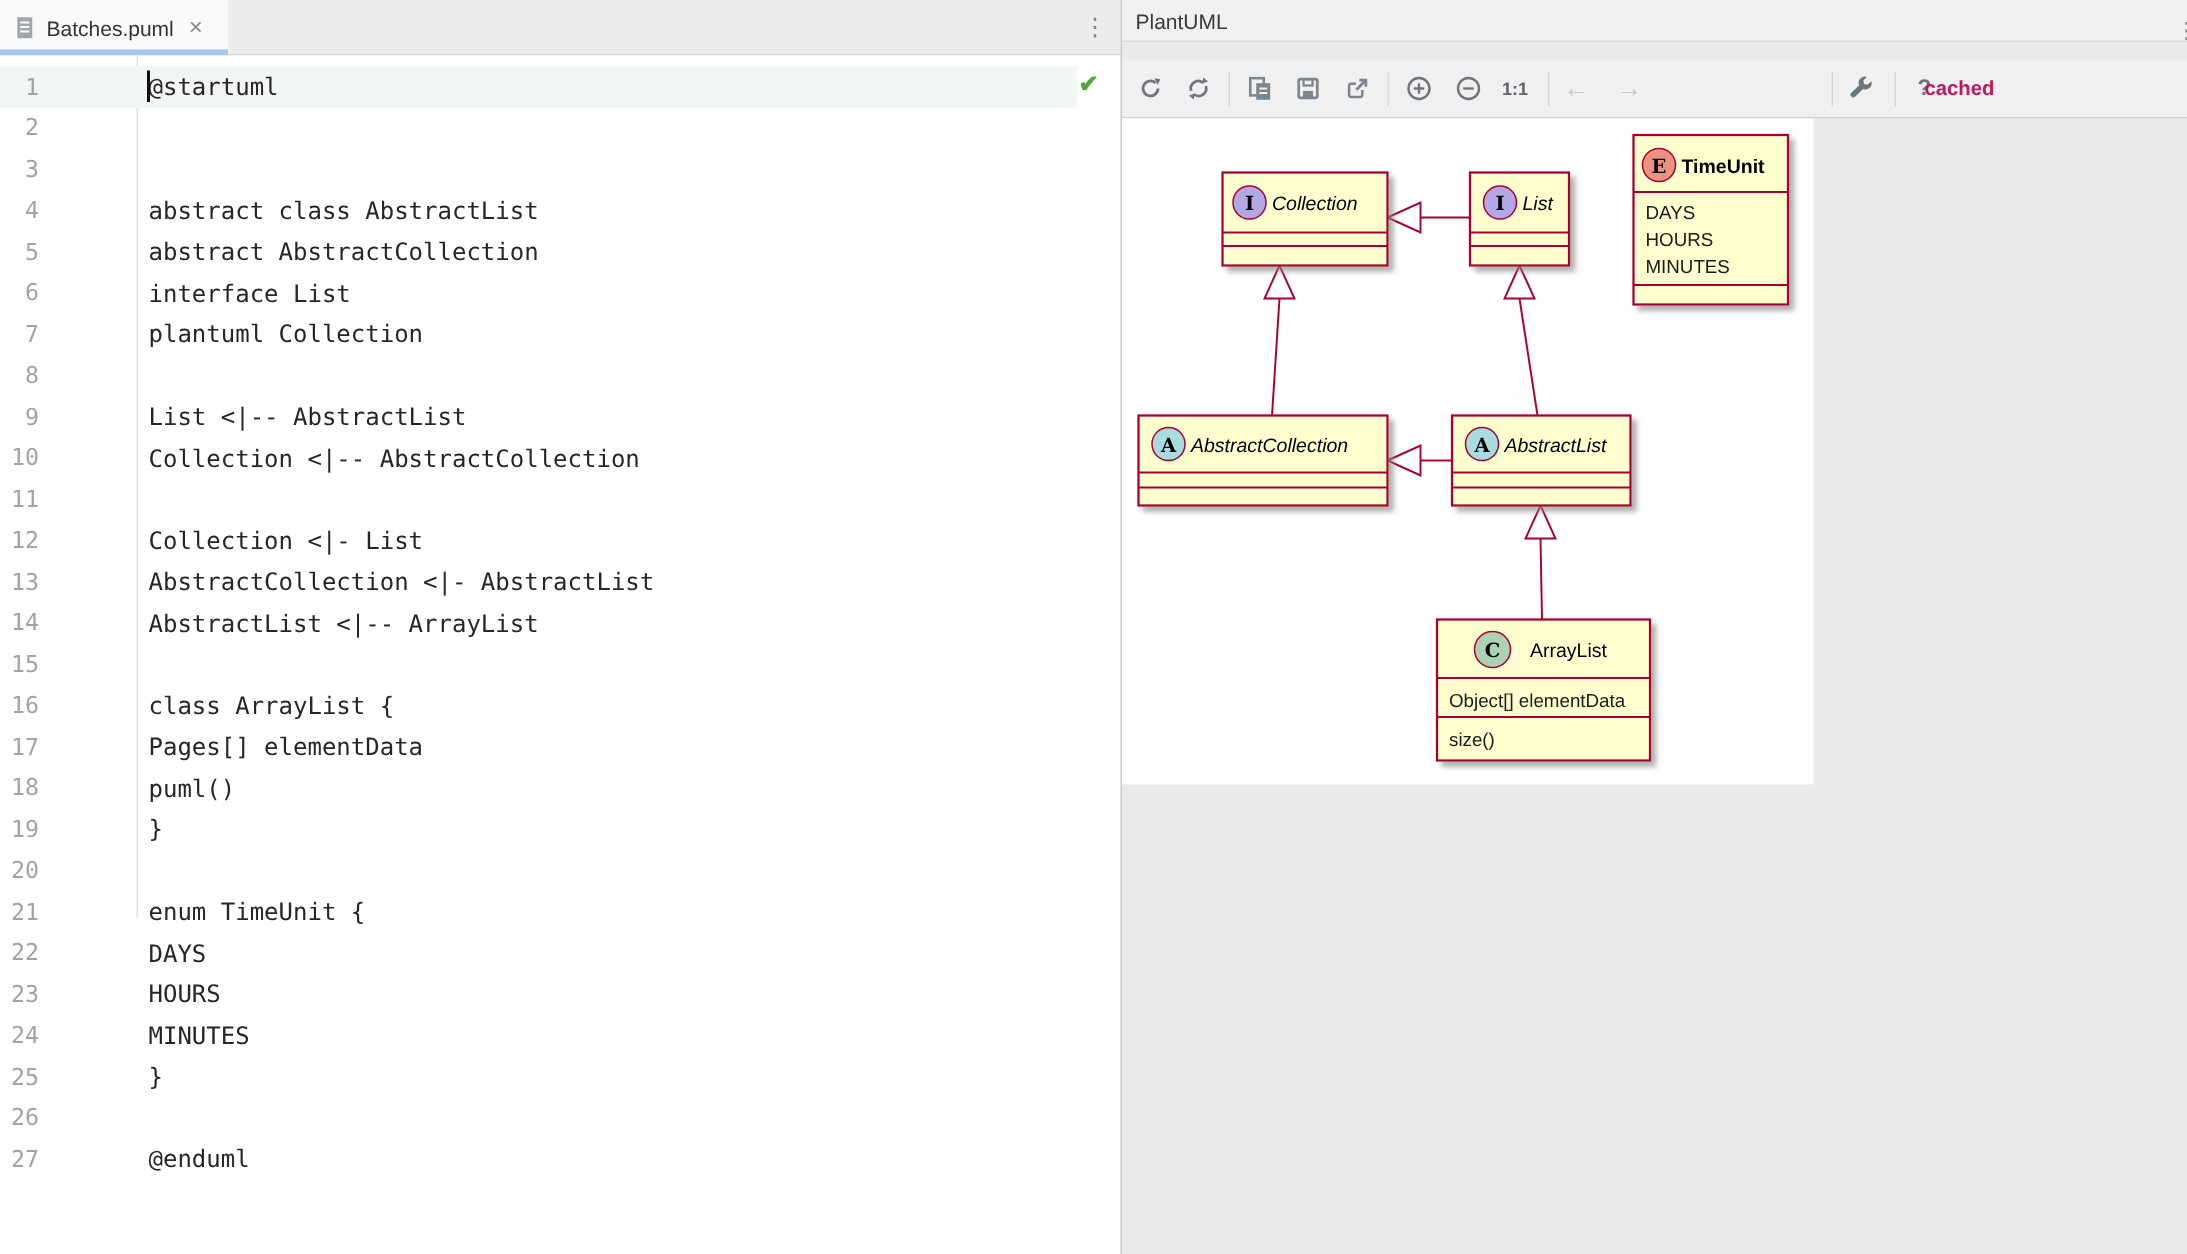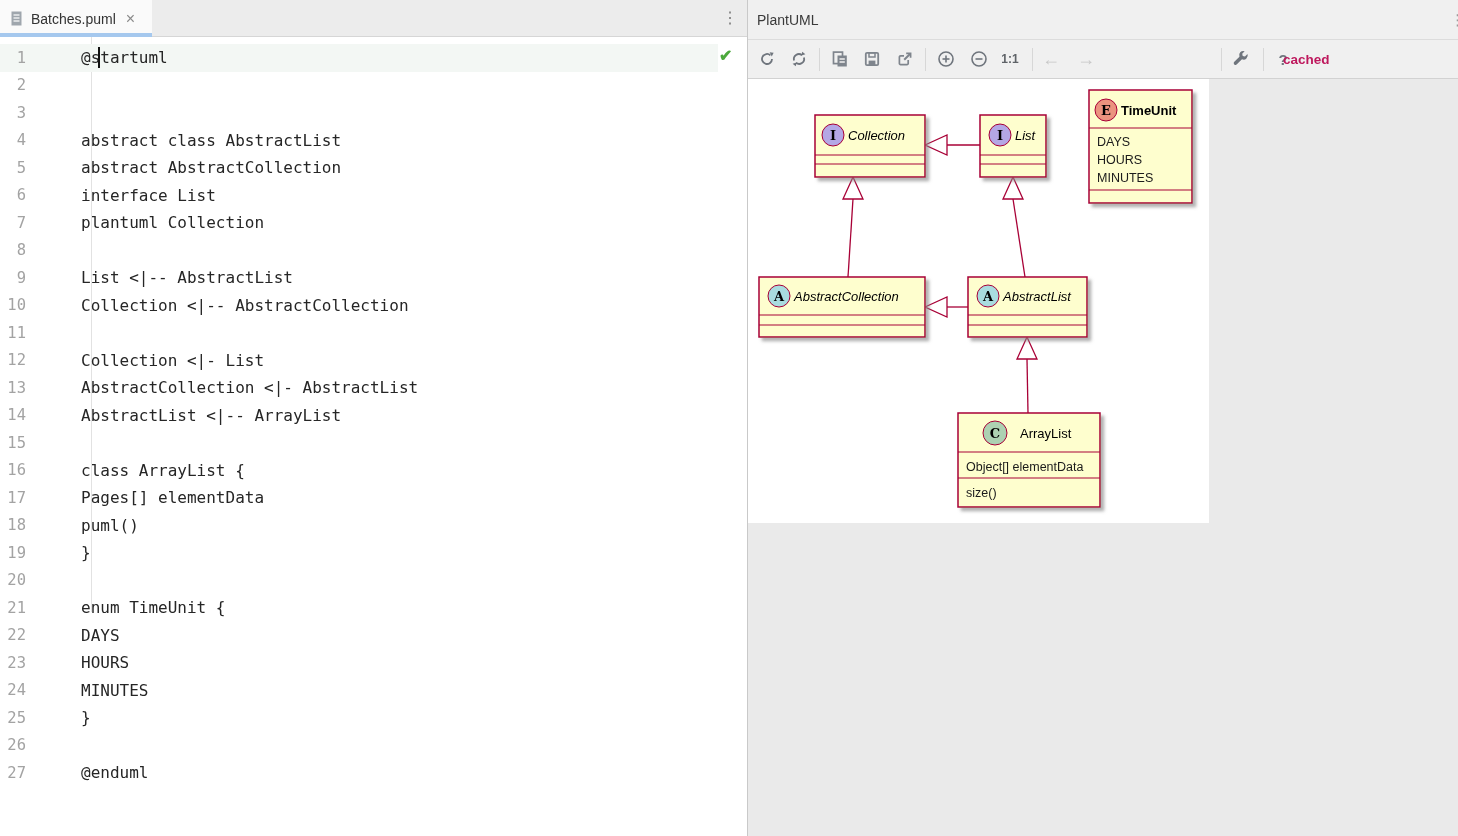--- a/index.html
+++ b/index.html
@@ -16,31 +16,31 @@
   .tab-label{font-size:14px;color:#333;margin-left:8px;}
   .tab-close{font-size:16px;color:#8A8A8A;margin-left:10px;line-height:1;}
   .ed-kebab{position:absolute;left:722px;top:8px;font-size:16px;color:#7E7E7E;letter-spacing:0;}
 
   .editor{position:absolute;left:0;top:37px;right:0;bottom:0;background:#fff;}
   .gutter-sep{position:absolute;left:91px;top:0;bottom:0;width:1px;background:#E2E2E2;}
   .lines{position:absolute;left:0;top:7px;right:0;}
   .line{height:27.5px;display:flex;align-items:center;white-space:pre;
         font-family:"DejaVu Sans Mono","Liberation Mono",monospace;font-size:16px;color:#262626;}
   .line .ln{width:26px;flex:none;text-align:right;color:#A3A3A3;font-size:15.5px;}
-  .line .code{margin-left:55px;}
+  .line .code{margin-left:73px;}
   .line.active{background:linear-gradient(90deg,#F3F7F4 0,#F3F7F4 718px,transparent 718px);}
   .caret{position:absolute;left:98px;top:10px;width:1.5px;height:21px;background:#111;}
   .ok-check{position:absolute;left:719px;top:9px;font-size:16px;color:#4CA93C;font-weight:bold;}
 
   
   .vdivider{position:absolute;left:747px;top:0;width:1px;height:836px;background:#C9C9C9;}
 
   
   .preview-pane{position:absolute;left:748px;top:0;right:0;bottom:0;background:#EAEAEA;}
-  .pv-header{position:absolute;left:0;top:0;right:0;height:40px;background:#F0F0F0;
+  .pv-header{position:absolute;left:0;top:0;right:0;height:28px;background:#F0F0F0;
              border-bottom:1px solid #DCDCDC;box-sizing:border-box;}
   .pv-title{position:absolute;left:9px;top:50%;transform:translateY(-50%);
             font-size:14px;color:#3A3A3A;}
   .pv-kebab{position:absolute;left:702px;top:11px;font-size:15px;color:#9A9A9A;}
   .pv-toolbar{position:absolute;left:0;top:40px;right:0;height:39px;background:#F0F0F0;
               border-bottom:1px solid #D2D2D2;box-sizing:border-box;}
   .titem{position:absolute;top:50%;transform:translate(-50%,-50%);display:flex;
          align-items:center;justify-content:center;color:#6F757D;}
   .tsep{position:absolute;top:8px;width:1px;height:23px;background:#D7D7D7;}
   .one2one{font-size:12px;font-weight:bold;color:#5F6368;}

